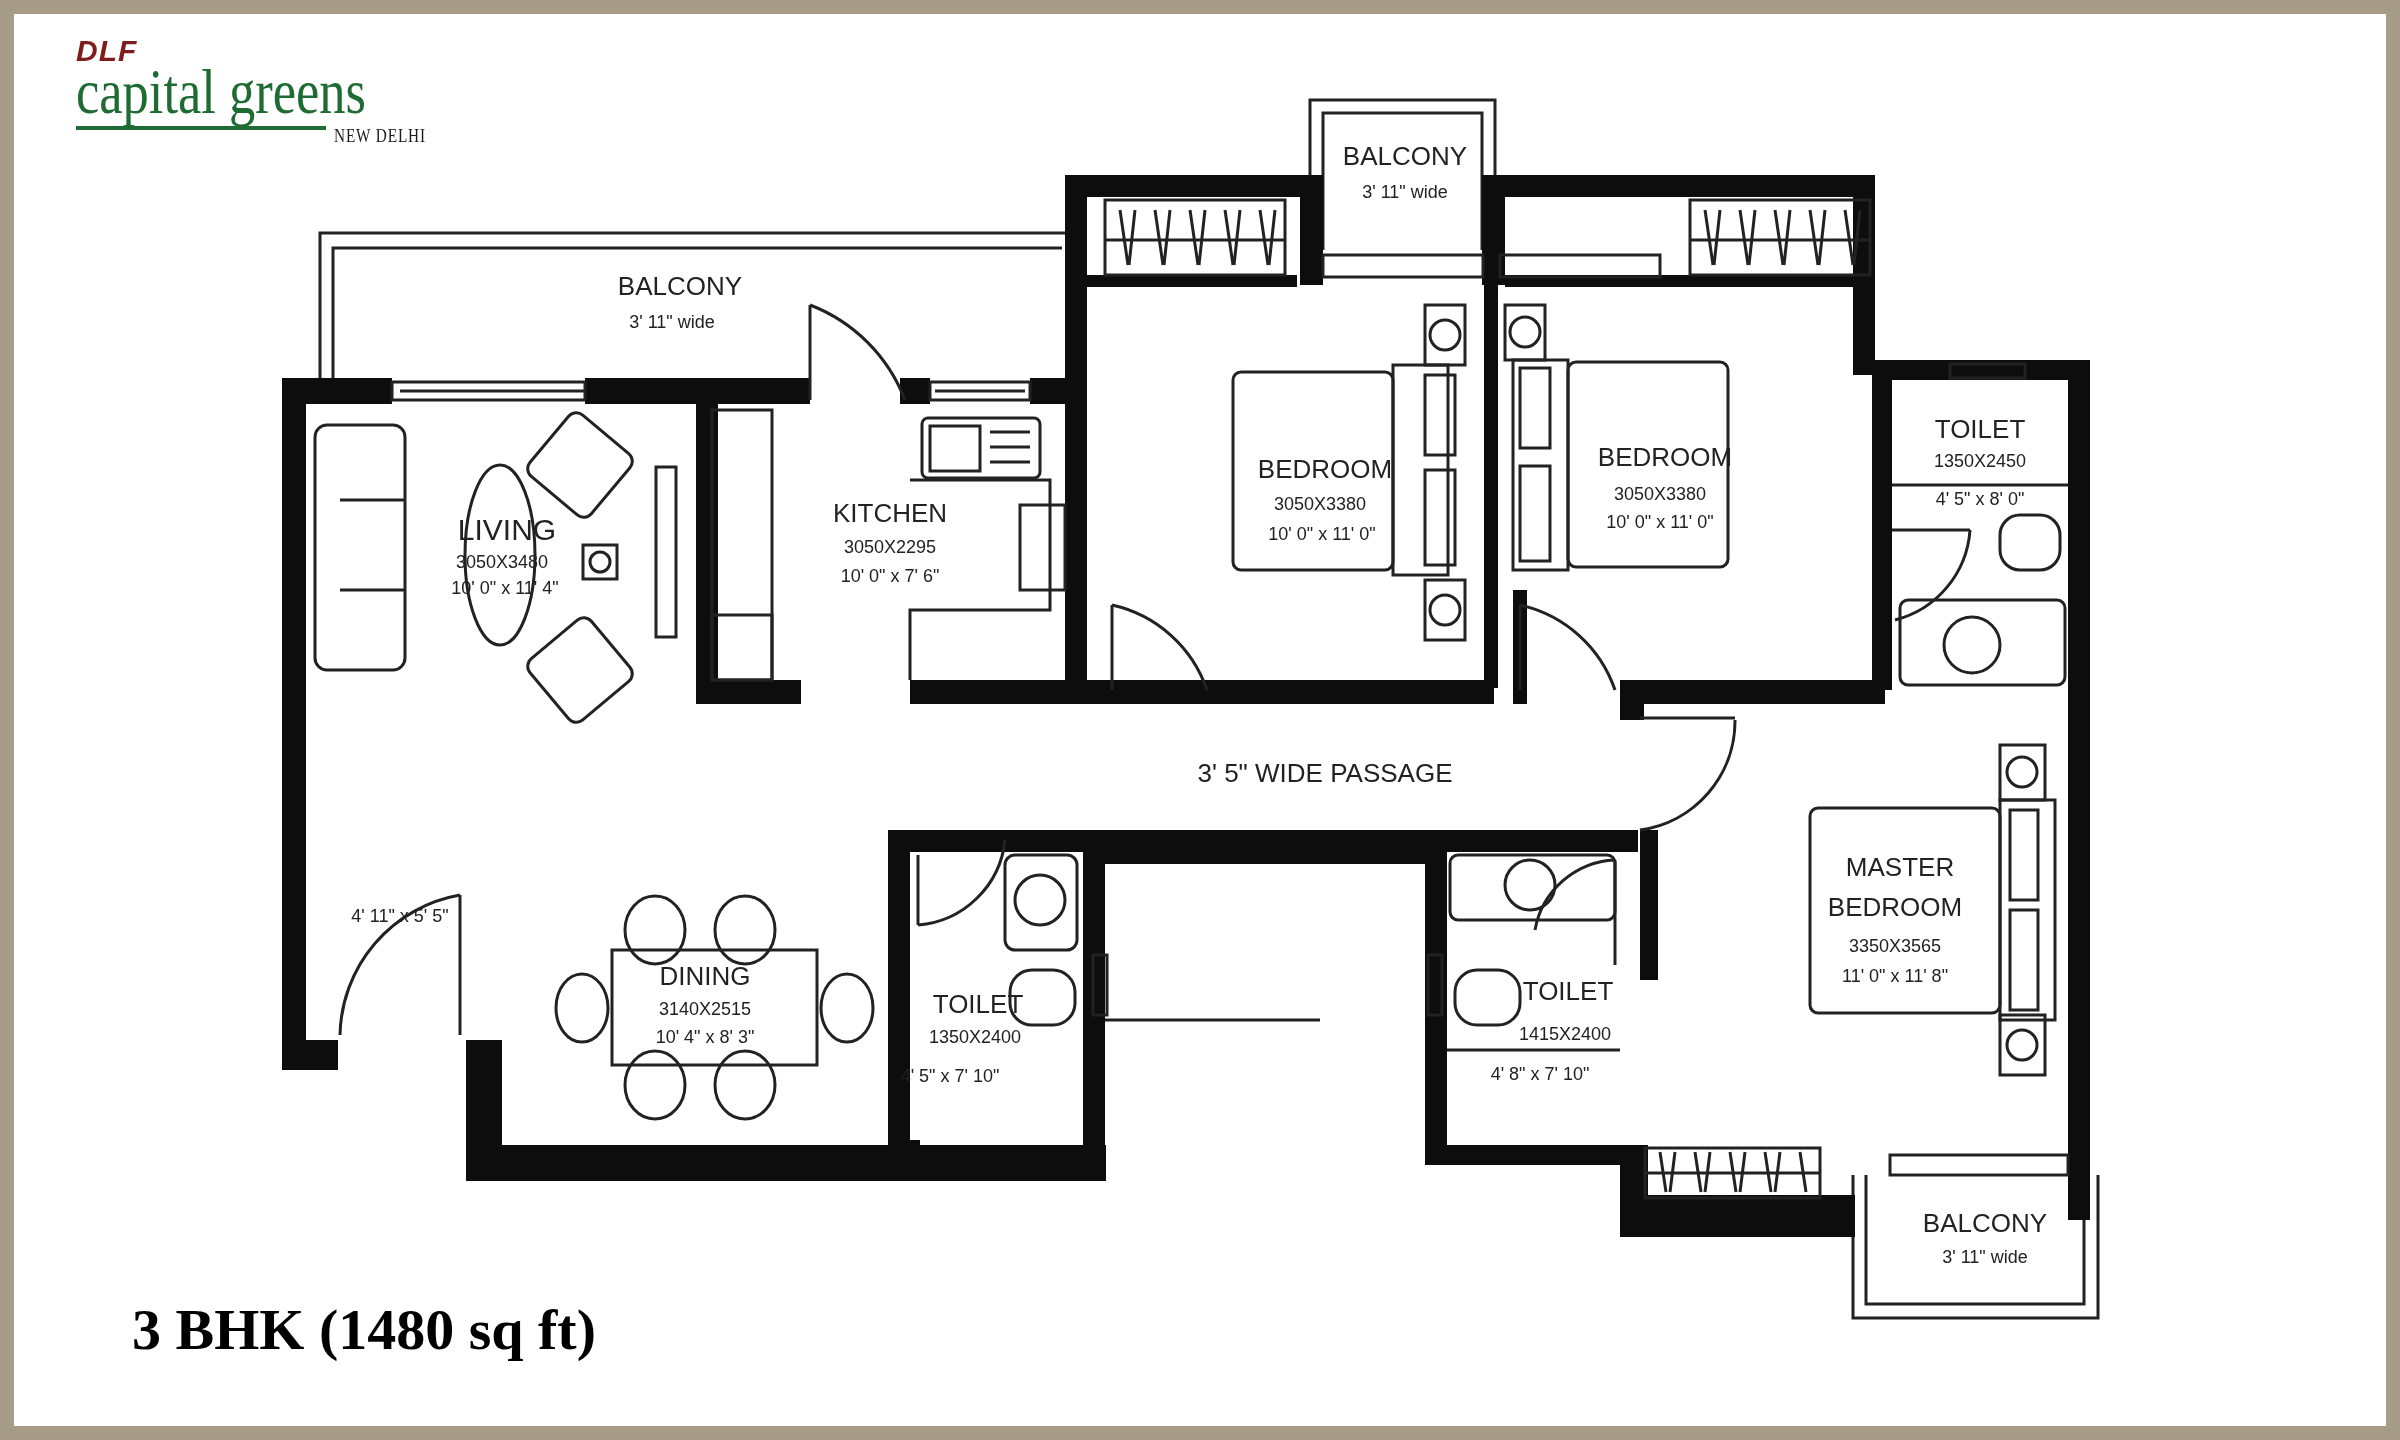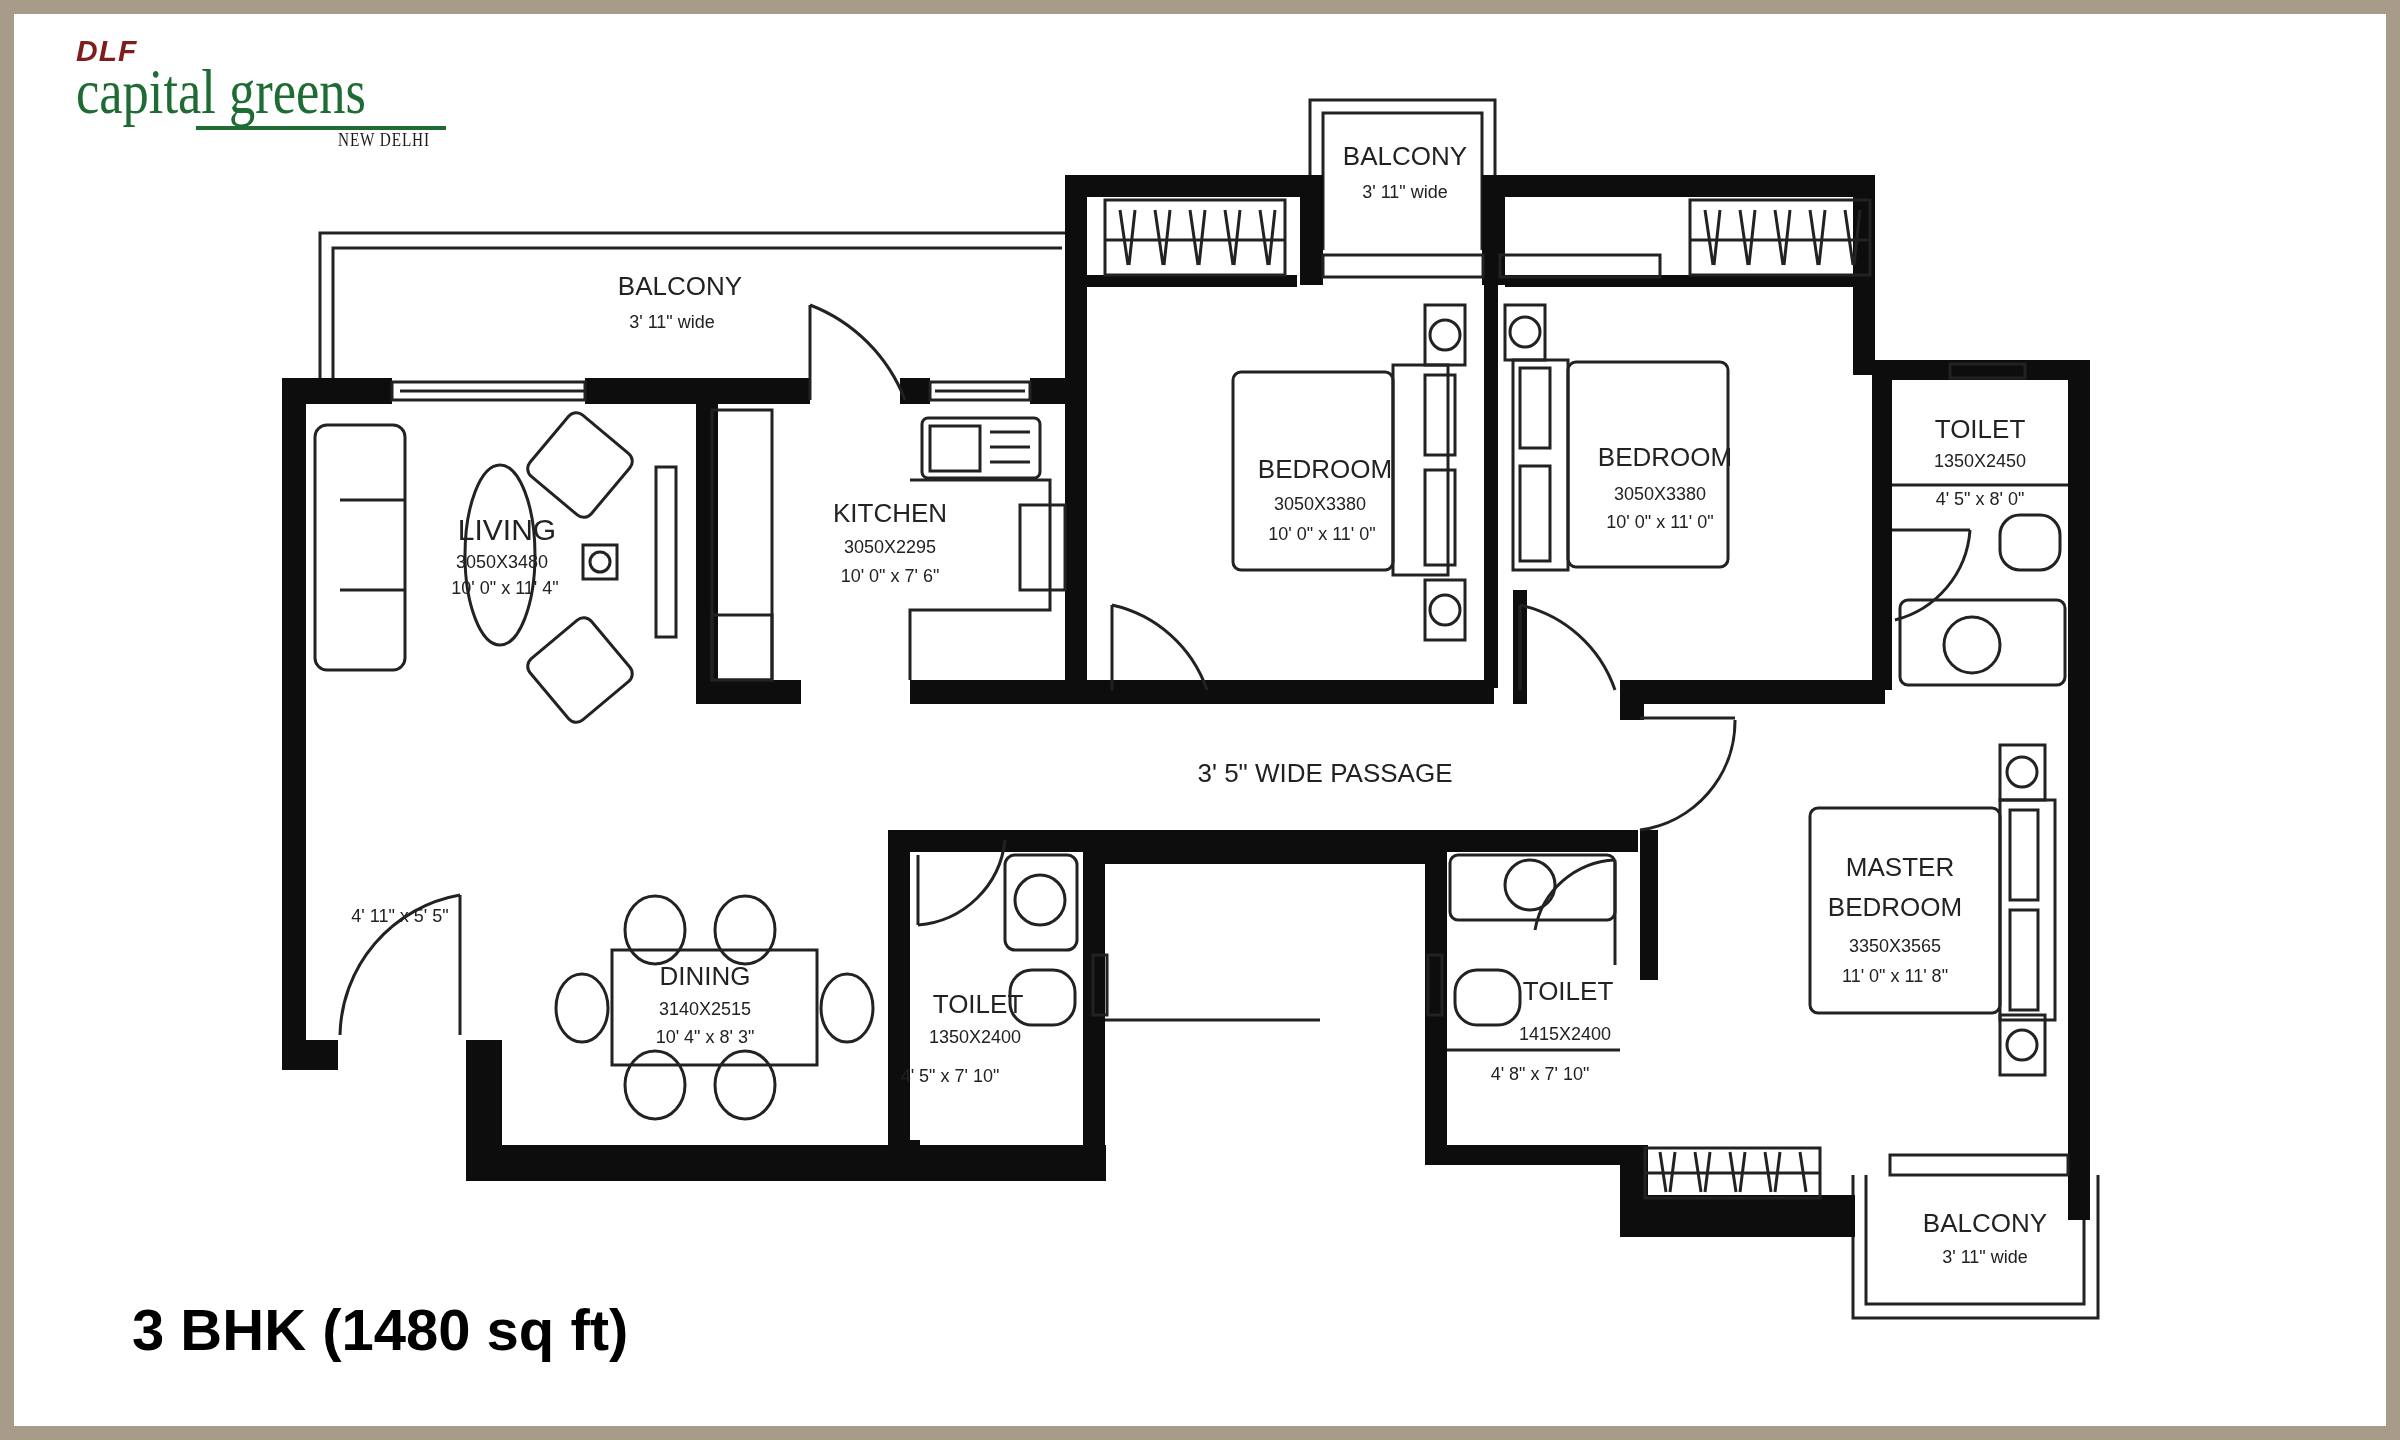--- a/index.html
+++ b/index.html
@@ -1,25 +1,25 @@
 <!DOCTYPE html>
 <html><head>
 <meta charset="utf-8">
 <style>
   html, body { margin: 0; padding: 0; }
   body { width: 2400px; height: 1440px; background: #a79c88; overflow: hidden; font-family: "Liberation Sans", sans-serif; }
   .frame { position: absolute; left: 14px; top: 14px; width: 2372px; height: 1412px; background: #ffffff; }
   .logo { position: absolute; left: 76px; top: 36px; width: 370px; }
   .logo-dlf { font-family: "Liberation Sans", sans-serif; font-weight: bold; font-style: italic; font-size: 30px; color: #7f1d1d; line-height: 30px; letter-spacing: 1px; }
   .logo-main { font-family: "Liberation Serif", serif; font-size: 64px; color: #1f6b34; line-height: 60px; transform: scaleX(0.82); transform-origin: left; white-space: nowrap; margin-top: -4px; }
-  .logo-rule { display: flex; align-items: flex-end; margin-top: 4px; flex-direction: column; }
+  .logo-rule { display: flex; align-items: flex-start; margin-top: 4px; }
   .logo-line { height: 4px; background: #1f6b34; width: 250px; }
   .logo-sub { font-family: "Liberation Serif", serif; font-size: 18px; color: #1a1a1a; margin-left: 8px; letter-spacing: 1px; transform: scaleX(0.85); transform-origin: left; white-space: nowrap; }
   .plan { position: absolute; left: 0; top: 0; width: 2400px; height: 1440px; }
-  .caption { position: absolute; left: 132px; top: 1296px; font-family: Liberation Sans, sans-serif; font-weight: bold; font-size: 58px; color: #000; white-space: nowrap; }
+  .caption { position: absolute; left: 132px; top: 1296px; font-family: Liberation Serif, serif; font-weight: bold; font-size: 58px; color: #000; white-space: nowrap; }
   svg text { font-family: "Liberation Sans", sans-serif; fill: #222; }
   .lbl { font-size: 26px; }
   .dim { font-size: 18px; }
 </style>
 </head>
 <body>
 
 <div class="frame"></div>
 
 <div class="logo">

